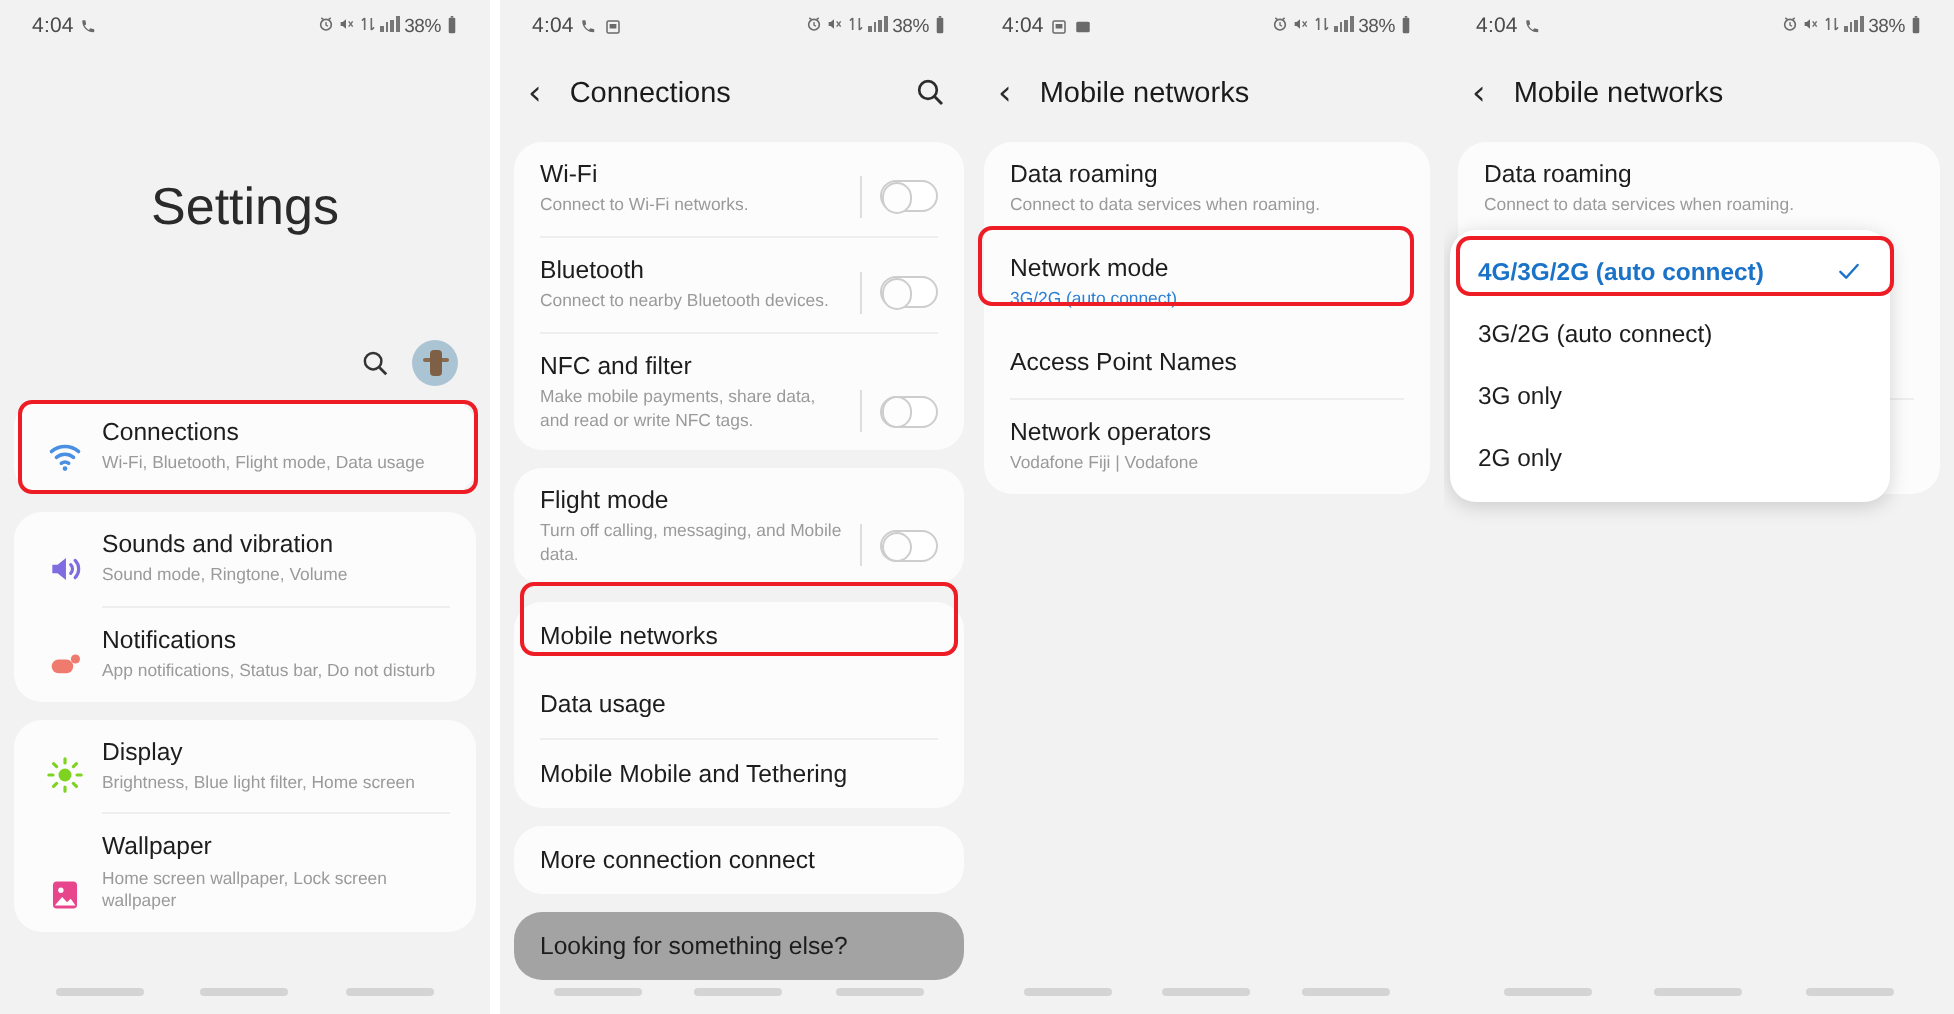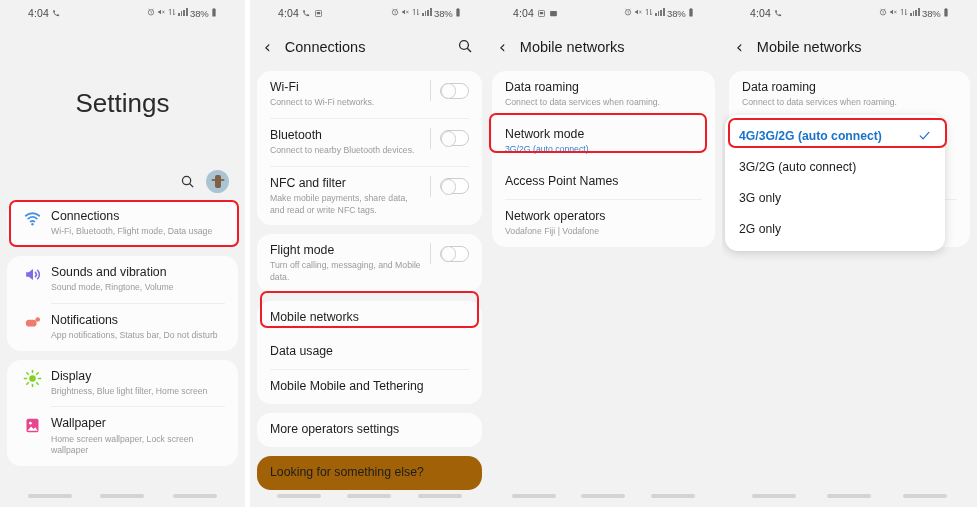--- a/index.html
+++ b/index.html
@@ -27,21 +27,21 @@
   #panel-connections{ left: 250px; width: 239px; }
   #panel-mobile     { left: 485px; width: 237px; }
   #panel-dropdown   { left: 722px; width: 255px; }
 
   
   .statusbar {
     position: relative;
     height: 26px;
     display: flex;
     align-items: center;
-    padding: 0 28px;
+    padding: 0 16px;
     font-size: 10px;
     color: #5d5d5d;
   }
   .sb-left { display: flex; align-items: center; gap: 3px; }
   .sb-time { font-size: 10.5px; color: #4a4a4a; letter-spacing: .1px; }
   .sb-right {
     margin-left: auto;
     display: flex; align-items: flex-start; gap: 2.5px;
     font-size: 9px; color: #666;
   }
@@ -111,21 +111,21 @@
 
   
   .card {
     background: #fcfcfc;
     border-radius: 14px;
     margin: 0 7px 9px 7px;
     overflow: hidden;
   }
   .row {
     position: relative;
-    display: flex; align-items: flex-start;
+    display: flex; align-items: flex-end;
     padding: 9px 13px;
     min-height: 40px;
   }
   .row.with-icon { padding-left: 6px; }
   .row-icon {
     width: 38px; flex: 0 0 38px;
     display: flex; align-items: center; justify-content: center;
   }
   .row-text { flex: 1 1 auto; min-width: 0; }
   .row-title {
@@ -173,21 +173,21 @@
   
   .hl {
     position: absolute;
     border: 2.4px solid #ee1c25;
     border-radius: 7px;
     pointer-events: none;
     z-index: 40;
   }
 
   
-  .card.hint { background: #a16207; }
+  .card.hint { background: #a3a3a3; }
   .card.hint .row-title { color: #1d1d1d; }
 
   
   .dropdown {
     position: absolute;
     left: 3px; top: 115px;
     width: 220px;
     background: #ffffff;
     border-radius: 13px;
     box-shadow: 0 2px 10px rgba(0,0,0,.17);
@@ -495,21 +495,21 @@
       <div class="row" style="min-height:34px">
         <div class="row-text">
           <div class="row-title">Mobile Mobile and Tethering</div>
         </div>
       </div>
     </div>
 
     <div class="card">
       <div class="row" style="min-height:34px">
         <div class="row-text">
-          <div class="row-title">More operators settings</div>
+          <div class="row-title">More connection connect</div>
         </div>
       </div>
     </div>
 
     <div class="card hint">
       <div class="row" style="min-height:34px">
         <div class="row-text">
           <div class="row-title">Looking for something else?</div>
         </div>
       </div>

